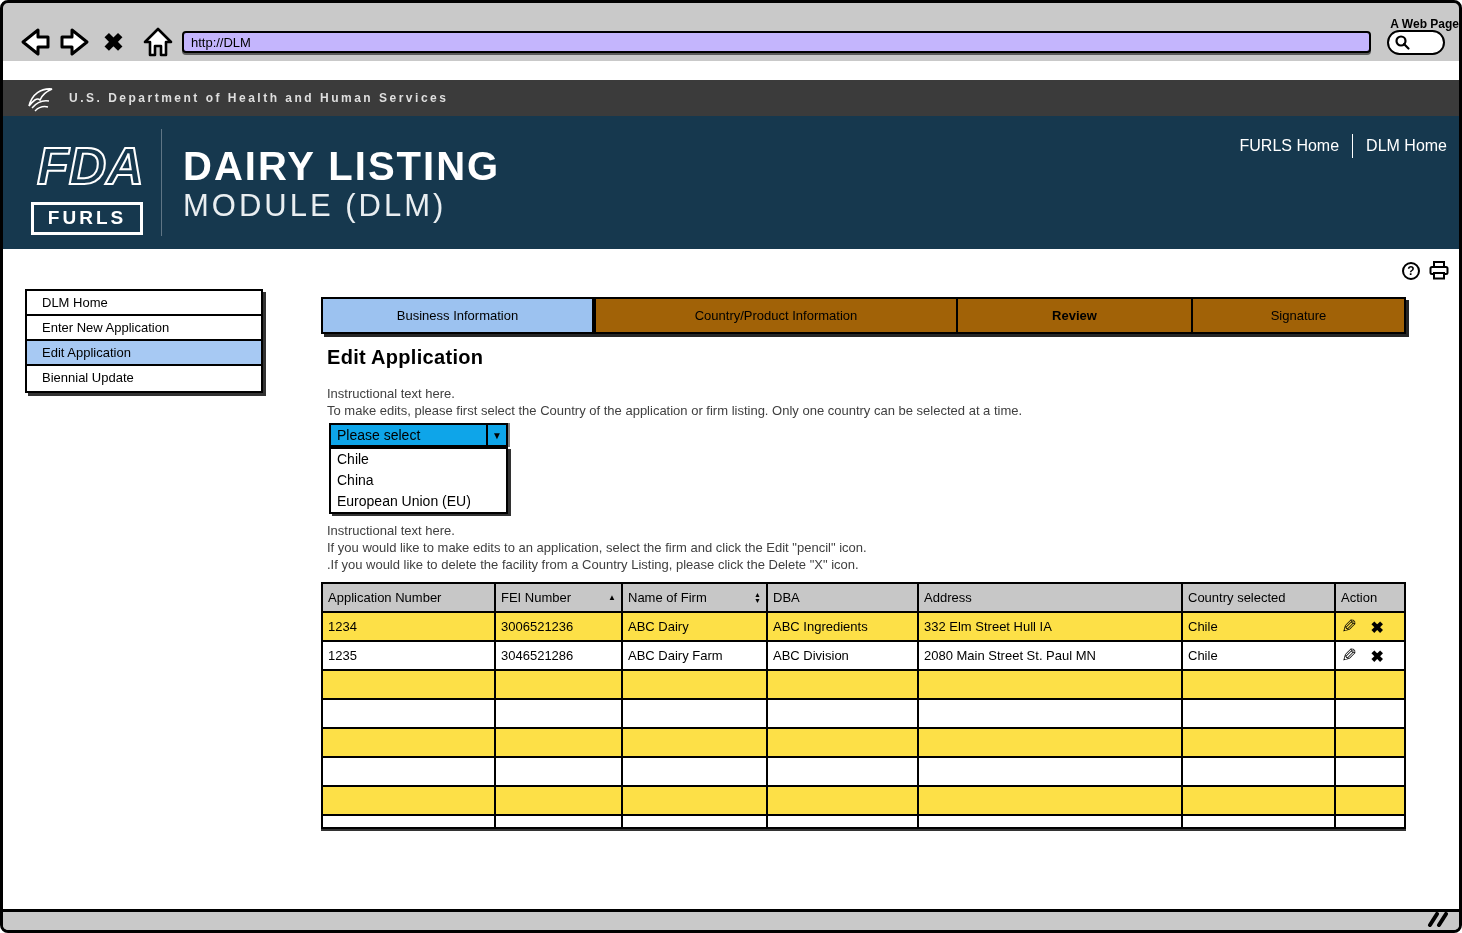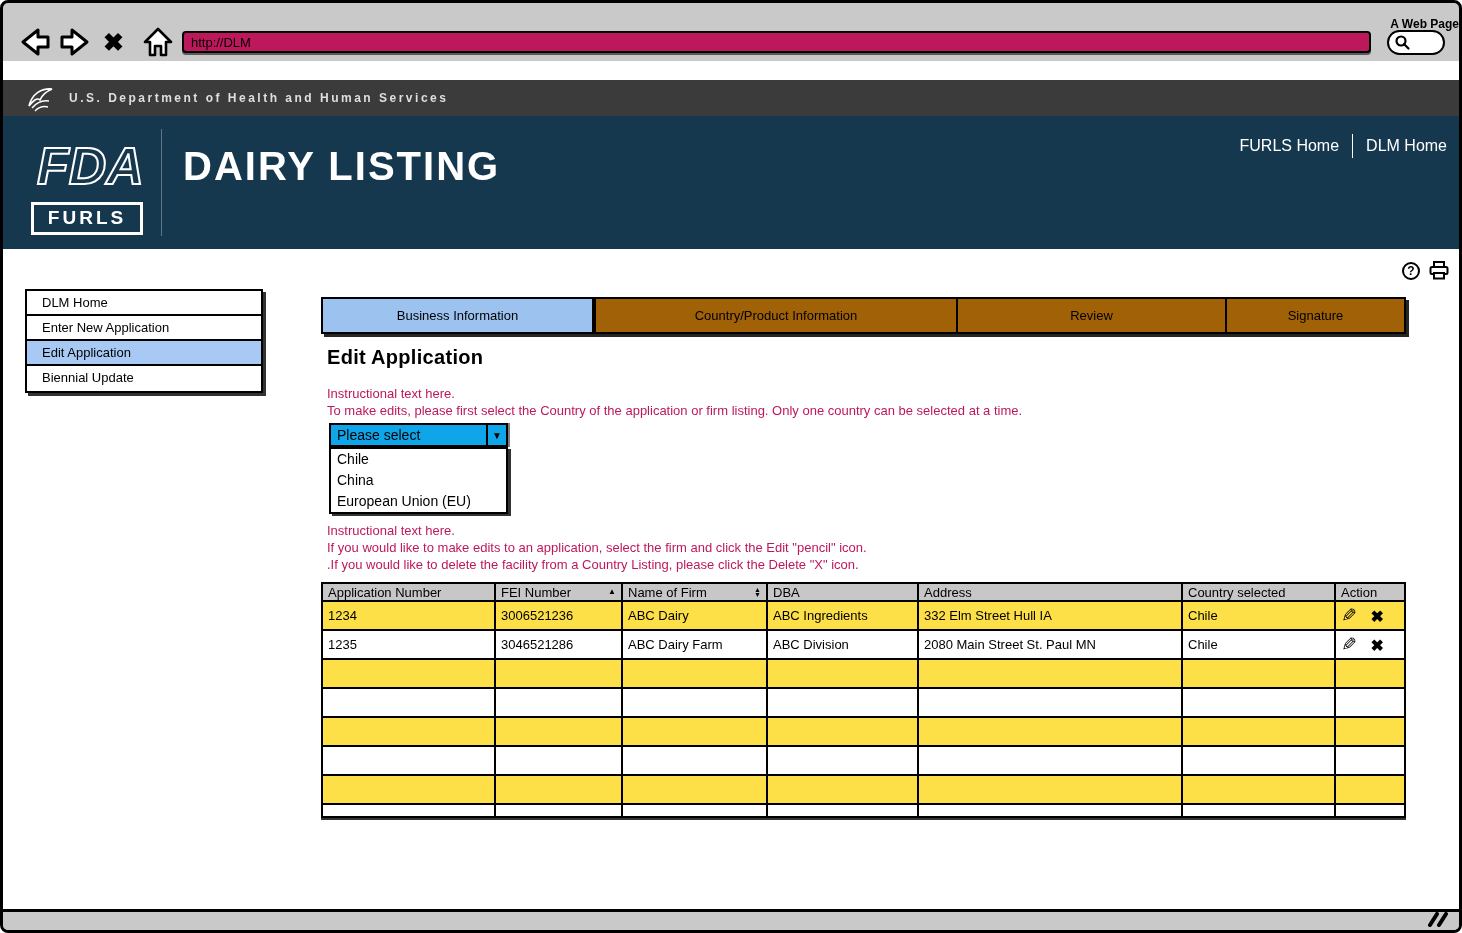--- a/index.html
+++ b/index.html
@@ -6,21 +6,21 @@
   body { width:1462px; height:933px; font-family:"Liberation Sans", sans-serif; background:#fff; }
   #app { position:relative; width:1462px; height:933px; background:#c9c9c9;
          border:3px solid #000; border-radius:8px; overflow:hidden; }
 
   
   .titlebar { position:absolute; top:4px; left:0; right:0; text-align:right;
               font-size:12px; font-weight:bold; color:#000;margin-top:10px; }
   .toolbar { position:absolute; top:20px; left:14px; right:14px; height:38px; display:flex; align-items:center; }
   .nav-btn { background:none; border:none; padding:0; margin-right:8px; cursor:pointer; display:flex; align-items:center; }
   .close-glyph { font-size:25px; font-weight:bold; color:#000; line-height:28px; margin:0 10px 0 2px; }
-  .urlbar { flex:1; height:22px; border:2px solid #000; border-radius:4px; background:#be185d;
+  .urlbar { flex:1; height:22px; border:2px solid #000; border-radius:4px; background:#c4b5fd;
             font-size:13px; font-family:"Liberation Sans",sans-serif; padding:0 7px; color:#000;
             box-shadow:0 2px 0 rgba(0,0,0,.55); margin-right:16px; }
   .searchpill { width:58px; height:25px; border:2px solid #000; border-radius:13px; background:#fff;
                 display:flex; align-items:center; padding-left:5px; cursor:pointer; }
 
   
   .page { position:absolute; left:0; right:0; top:58px; bottom:21px; background:#fff; overflow:hidden; }
 
   .hhs-bar { position:absolute; top:19px; left:0; right:0; height:36px; background:#3b3b3b;
              display:flex; align-items:center; }
@@ -51,42 +51,42 @@
   .side-item:last-child { border-bottom:none; }
   .side-item.active { background:#a7c9f3; }
 
   
   .tabs { position:absolute; left:318px; top:228px; width:1085px; height:37px; display:flex;
           border:2px solid #000; box-shadow:3px 3px 0 rgba(0,0,0,.85); background:#fff;margin-top:8px; }
   .tab { display:flex; align-items:center; justify-content:center; font-size:13px; cursor:pointer;
          border-left:2px solid #000; background:#a16207; }
   .tab:first-child { border-left:none; }
   .tab.active { background:#9cc2f0; border-right:2px solid #000; }
-  .tab-1 { width:271px; } .tab-2 { width:362px; } .tab-3 { width:269px; } .tab-4 { flex:1; }
+  .tab-1 { width:271px; } .tab-2 { width:362px; } .tab-3 { width:235px;font-weight:bold; } .tab-4 { flex:1; }
 
   .h1 { position:absolute; left:324px; top:285px; font-size:20px; font-weight:bold; letter-spacing:.3px; }
-  .instr { position:absolute; left:324px; font-size:13px; line-height:17px; color:#be185d; }
+  .instr { position:absolute; left:324px; font-size:13px; line-height:17px; color:#404040; }
   .instr-1 { top:324px; } .instr-2 { top:461px; }
 
   
   .combo { position:absolute; left:326px; top:362px; width:179px; height:24px; border:2px solid #000;
            background:#0ea5e9; display:flex; cursor:pointer; box-shadow:2px 0 0 rgba(0,0,0,.5); }
   .combo-text { flex:1; font-size:14px; line-height:20px; padding-left:6px; }
   .combo-arrow { width:20px; border-left:2px solid #000; display:flex; align-items:center;
                  justify-content:center; font-size:10px; }
   .options { position:absolute; left:326px; top:386px; width:179px; border:2px solid #000; background:#fff;
              box-shadow:3px 2px 0 rgba(0,0,0,.8); }
   .opt { font-size:14px; line-height:21px; padding-left:6px; cursor:pointer; white-space:nowrap; }
 
   
   table.grid { position:absolute; left:318px; top:521px; width:1083px; border-collapse:collapse;
                table-layout:fixed; border:2px solid #000; box-shadow:0 2px 0 rgba(0,0,0,.8); }
   .grid th, .grid td { border:2px solid #000; font-size:13px; font-weight:normal; text-align:left;
                        padding:0 5px; overflow:hidden; white-space:nowrap; }
-  .grid th { background:#c7c7c7; height:18px; }
+  .grid th { background:#c7c7c7; height:29px; }
   .grid td { height:29px; }
   .grid tr.alt td { background:#fde047;margin-left:36px; }
   .grid tr.thin td { height:13px; }
   .th-flex { display:flex; align-items:center; justify-content:space-between; }
   .sort-asc { font-size:8px; line-height:8px; }
   .sort-both { display:inline-flex; flex-direction:column; font-size:7px; line-height:5.5px; }
   .action-cell { text-align:center; }
   .icon-edit { display:inline-block; font-size:19px; transform:scaleX(-1); cursor:pointer; margin-right:10px; }
   .icon-del { font-size:16px; font-weight:bold; cursor:pointer; }
 
@@ -146,20 +146,21 @@
     <div class="navy">
       <div class="fda-block">
         <svg width="112" height="56" viewBox="0 0 112 56">
           <text x="6" y="46" font-family="Liberation Sans, sans-serif" font-size="52" font-weight="bold" font-style="italic" fill="none" stroke="#fff" stroke-width="2">FDA</text>
         </svg>
         <div class="furls-box">FURLS</div>
       </div>
       <div class="vdiv"></div>
       <div class="brand">
         <div class="brand-1">DAIRY LISTING</div>
+        <div class="brand-2">MODULE (DLM)</div>
       </div>
       <div class="header-links">
         <a>FURLS Home</a>
         <span class="hl-sep"></span>
         <a>DLM Home</a>
       </div>
     </div>
 
     <div class="top-icons">
       <div class="help-circle">?</div>

